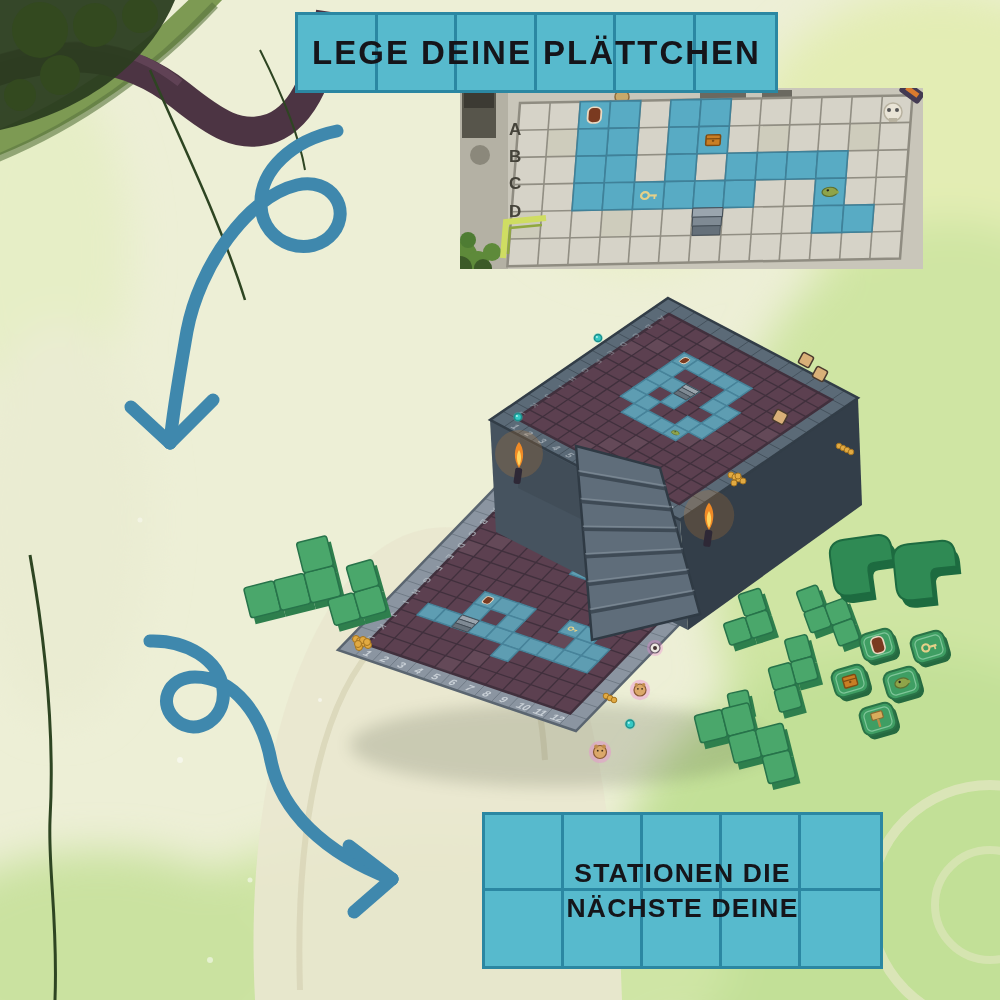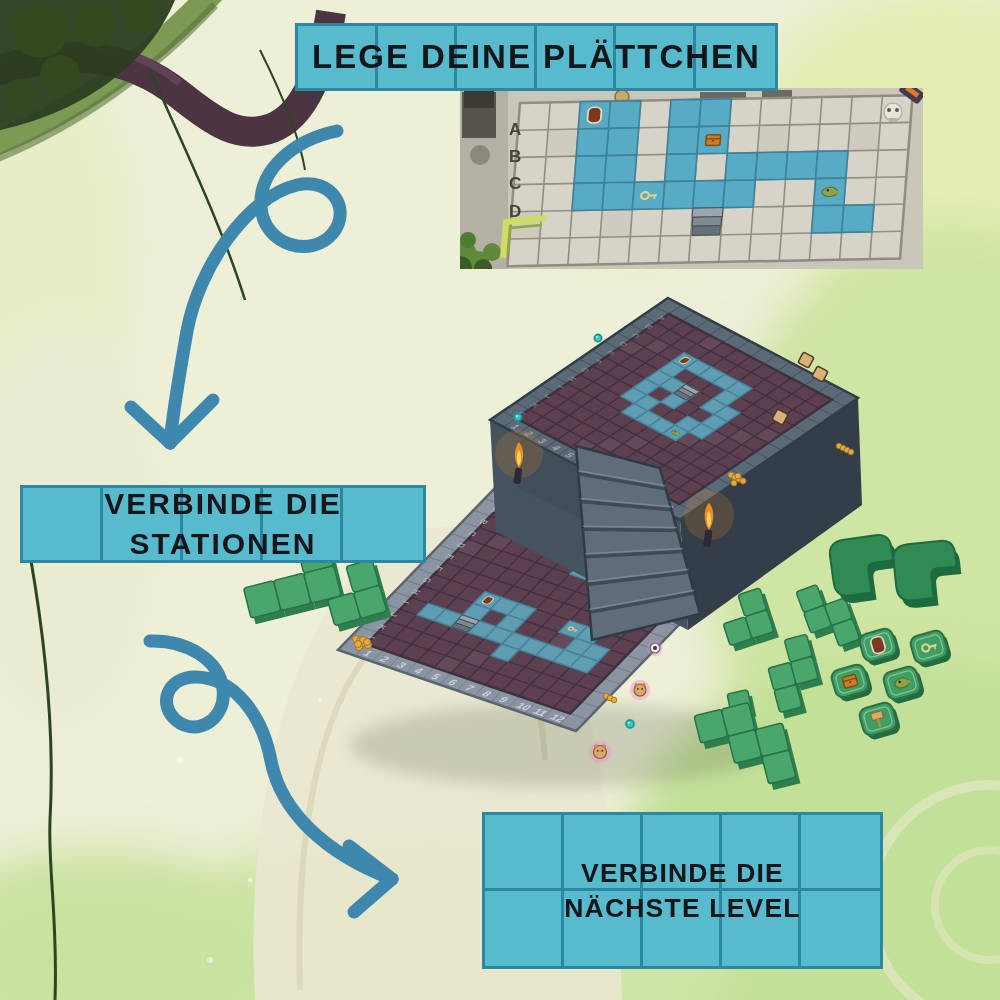--- a/index.html
+++ b/index.html
@@ -7,21 +7,21 @@
           font-family:"Liberation Sans",sans-serif;background:#edefd6;}
   #scene{position:absolute;left:0;top:0;width:1000px;height:1000px;}
   .banner{position:absolute;background:#57bacd;border:3px solid #2b87a2;box-sizing:border-box;}
   .banner .tiles{position:absolute;inset:0;display:grid;height:100%;}
   .banner .tile{border-right:3px solid #2b87a2;border-bottom:3px solid #2b87a2;}
   .banner .tile.lastcol{border-right:none;}
   .banner .tile.lastrow{border-bottom:none;}
   .banner .label{position:absolute;inset:0;display:flex;flex-direction:column;
     align-items:center;justify-content:center;color:#15151a;font-weight:900;
     letter-spacing:2px;text-align:center;line-height:1.32;}
-  #banner-top{left:295px;top:23px;width:483px;height:68px;z-index:6;padding-left:31px;}
+  #banner-top{left:295px;top:12px;width:483px;height:81px;z-index:6;padding-left:31px;}
   #banner-top .label{font-size:33px;}
   #banner-mid{left:20px;top:485px;width:406px;height:78px;z-index:7;}
   #banner-mid .label{font-size:30px;}
   #banner-bottom{left:482px;top:812px;width:401px;height:157px;z-index:7;}
   #banner-bottom .label{font-size:26.5px;letter-spacing:1.2px;}
   text{font-family:"Liberation Sans",sans-serif;}
 </style>
 </head>
 <body>
 
@@ -708,45 +708,33 @@
         <div class="tile lastrow"></div>
         <div class="tile lastrow"></div>
         <div class="tile lastrow"></div>
         <div class="tile lastcol lastrow"></div>
       </div>
   <div class="label">
         <span>LEGE DEINE PLÄTTCHEN</span>
       </div>
 </div>
 
-<div class="banner" id="banner-mid">
-  <div class="tiles" style="grid-template-columns: repeat(5, 1fr); grid-template-rows: repeat(1, 1fr);">
-        <div class="tile lastrow"></div>
-        <div class="tile lastrow"></div>
-        <div class="tile lastrow"></div>
-        <div class="tile lastrow"></div>
-        <div class="tile lastcol lastrow"></div>
-      </div>
-  <div class="label">
-        <span>VERBINDE DIE STATIONEN</span>
-      </div>
-</div>
 
 <div class="banner" id="banner-bottom">
   <div class="tiles" style="grid-template-columns: repeat(5, 1fr); grid-template-rows: repeat(2, 1fr);">
         <div class="tile"></div>
         <div class="tile"></div>
         <div class="tile"></div>
         <div class="tile"></div>
         <div class="tile lastcol"></div>
         <div class="tile lastrow"></div>
         <div class="tile lastrow"></div>
         <div class="tile lastrow"></div>
         <div class="tile lastrow"></div>
         <div class="tile lastcol lastrow"></div>
       </div>
   <div class="label">
-    <span>VERBINDE DIE</span>
-    <span>NÄCHSTE LEVEL</span>
+    <span>STATIONEN DIE</span>
+    <span>NÄCHSTE DEINE</span>
   </div>
 </div>
 
 </div>
 
 </body></html>

